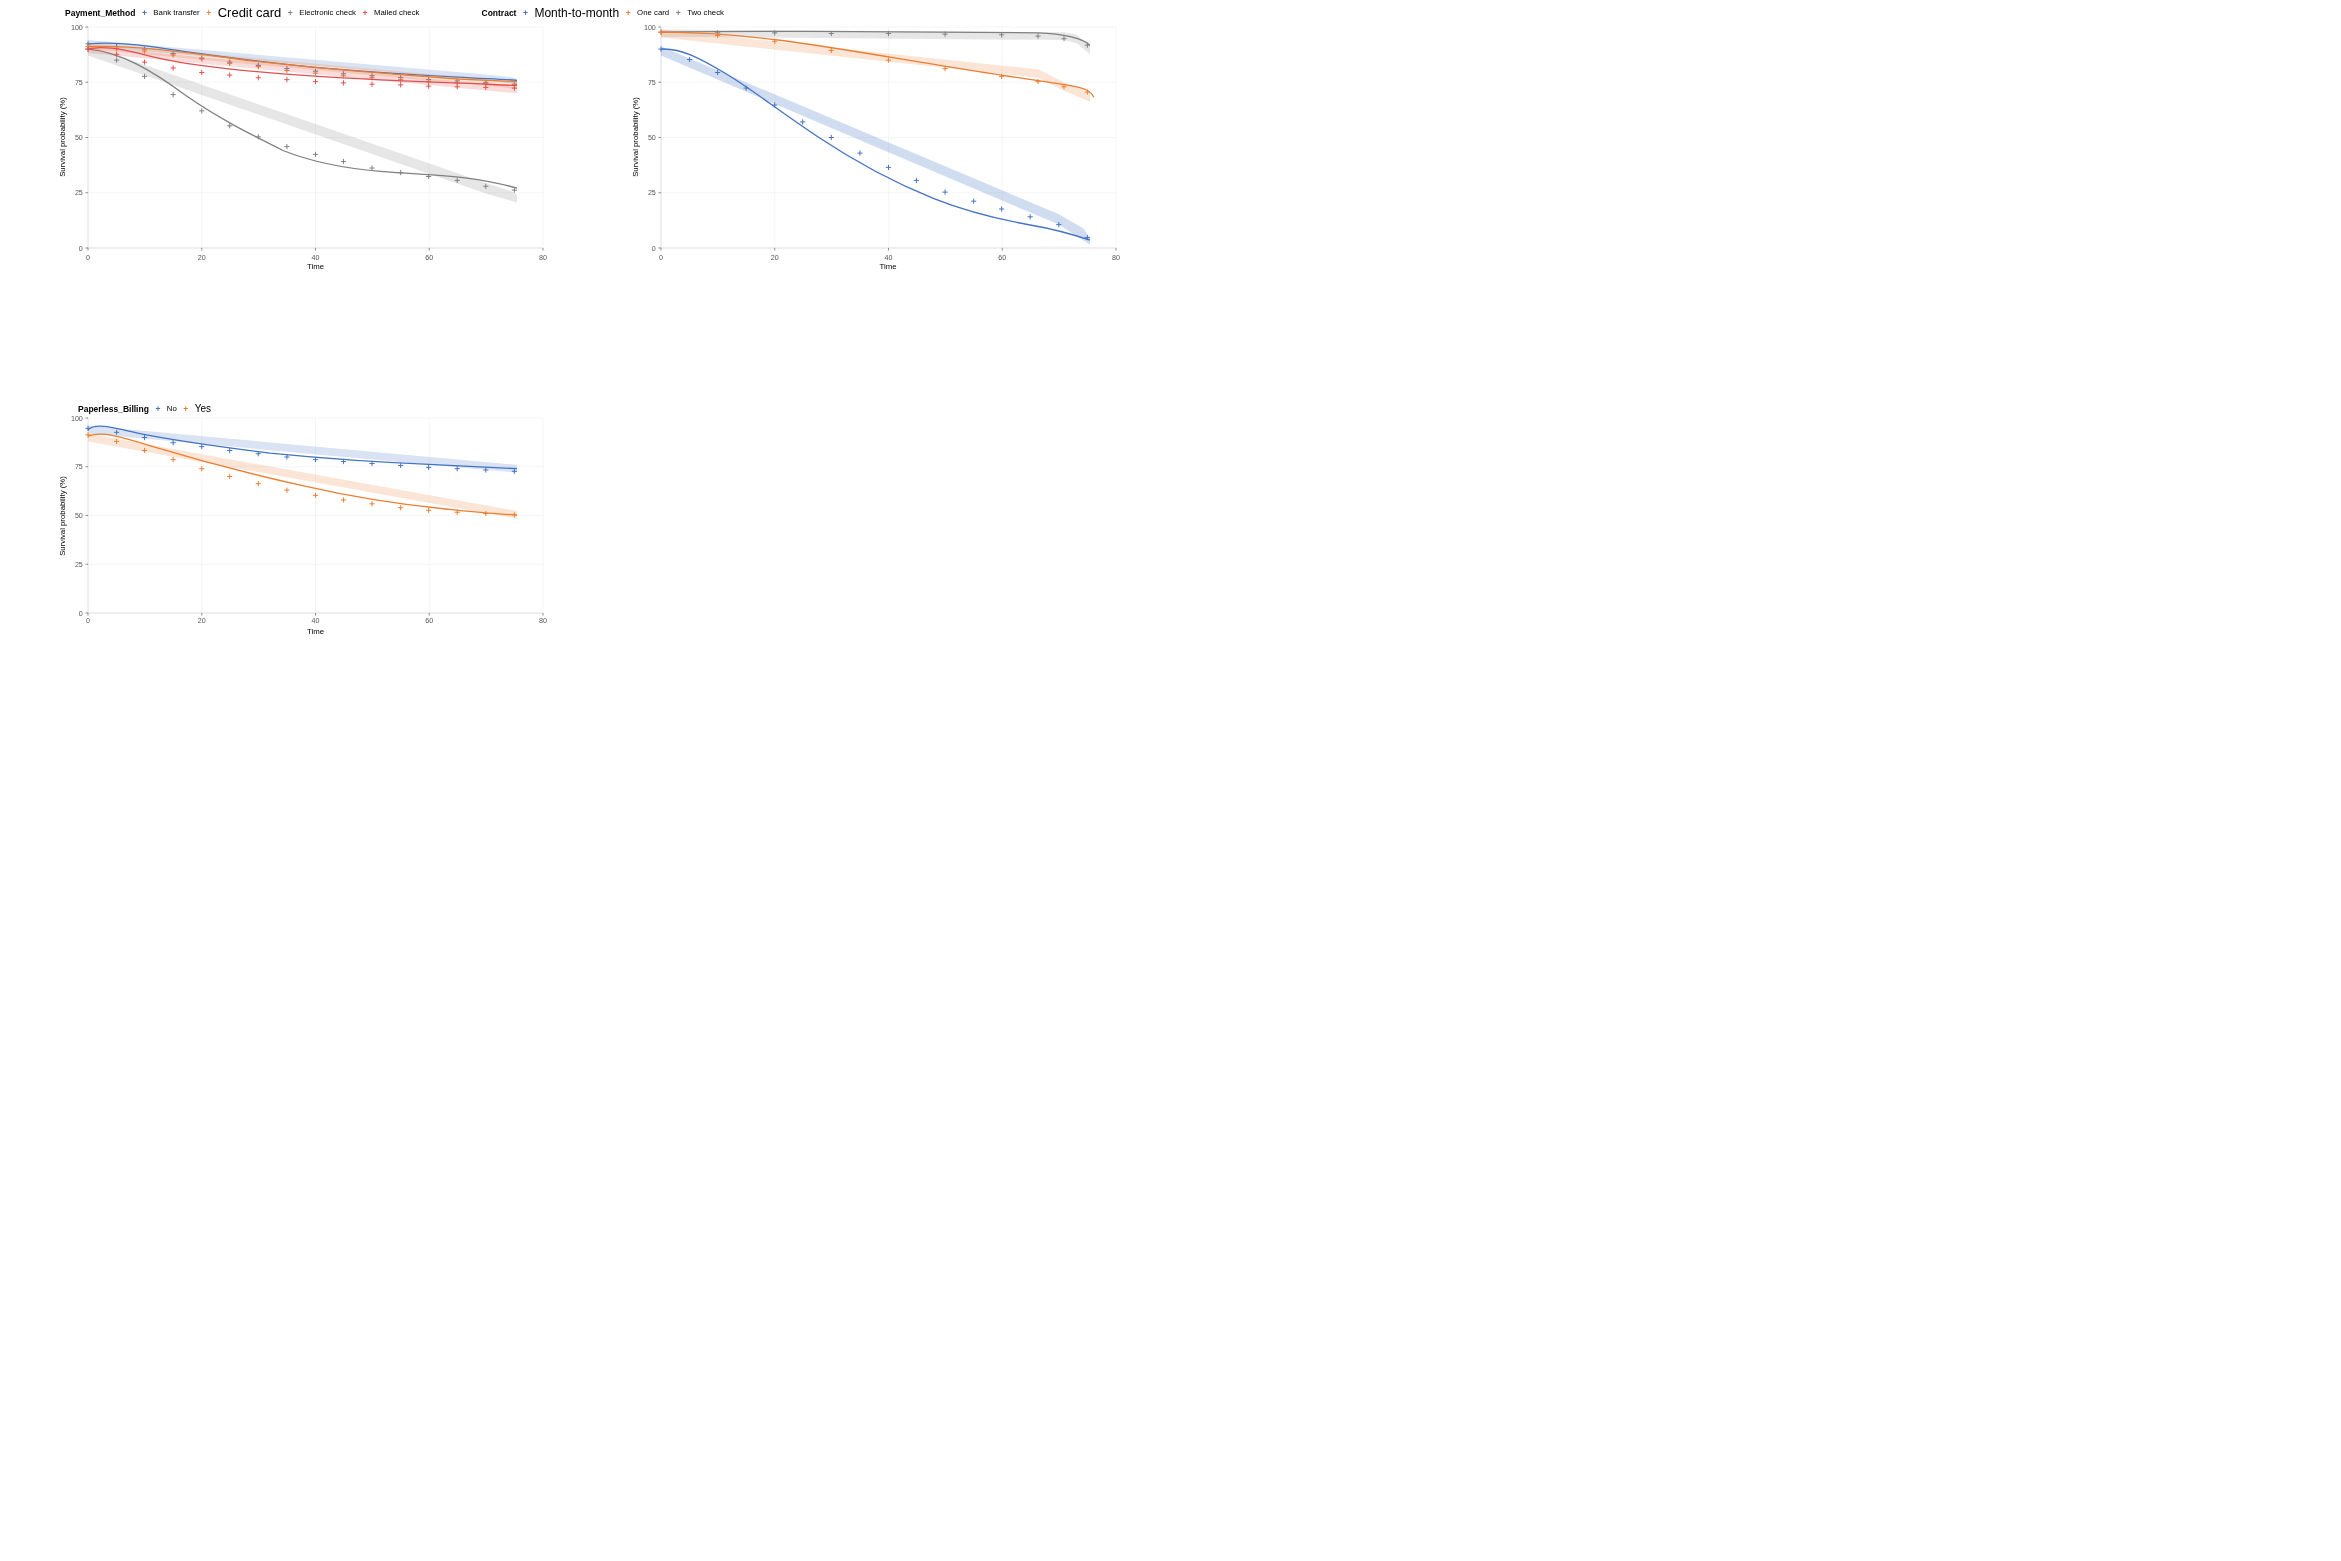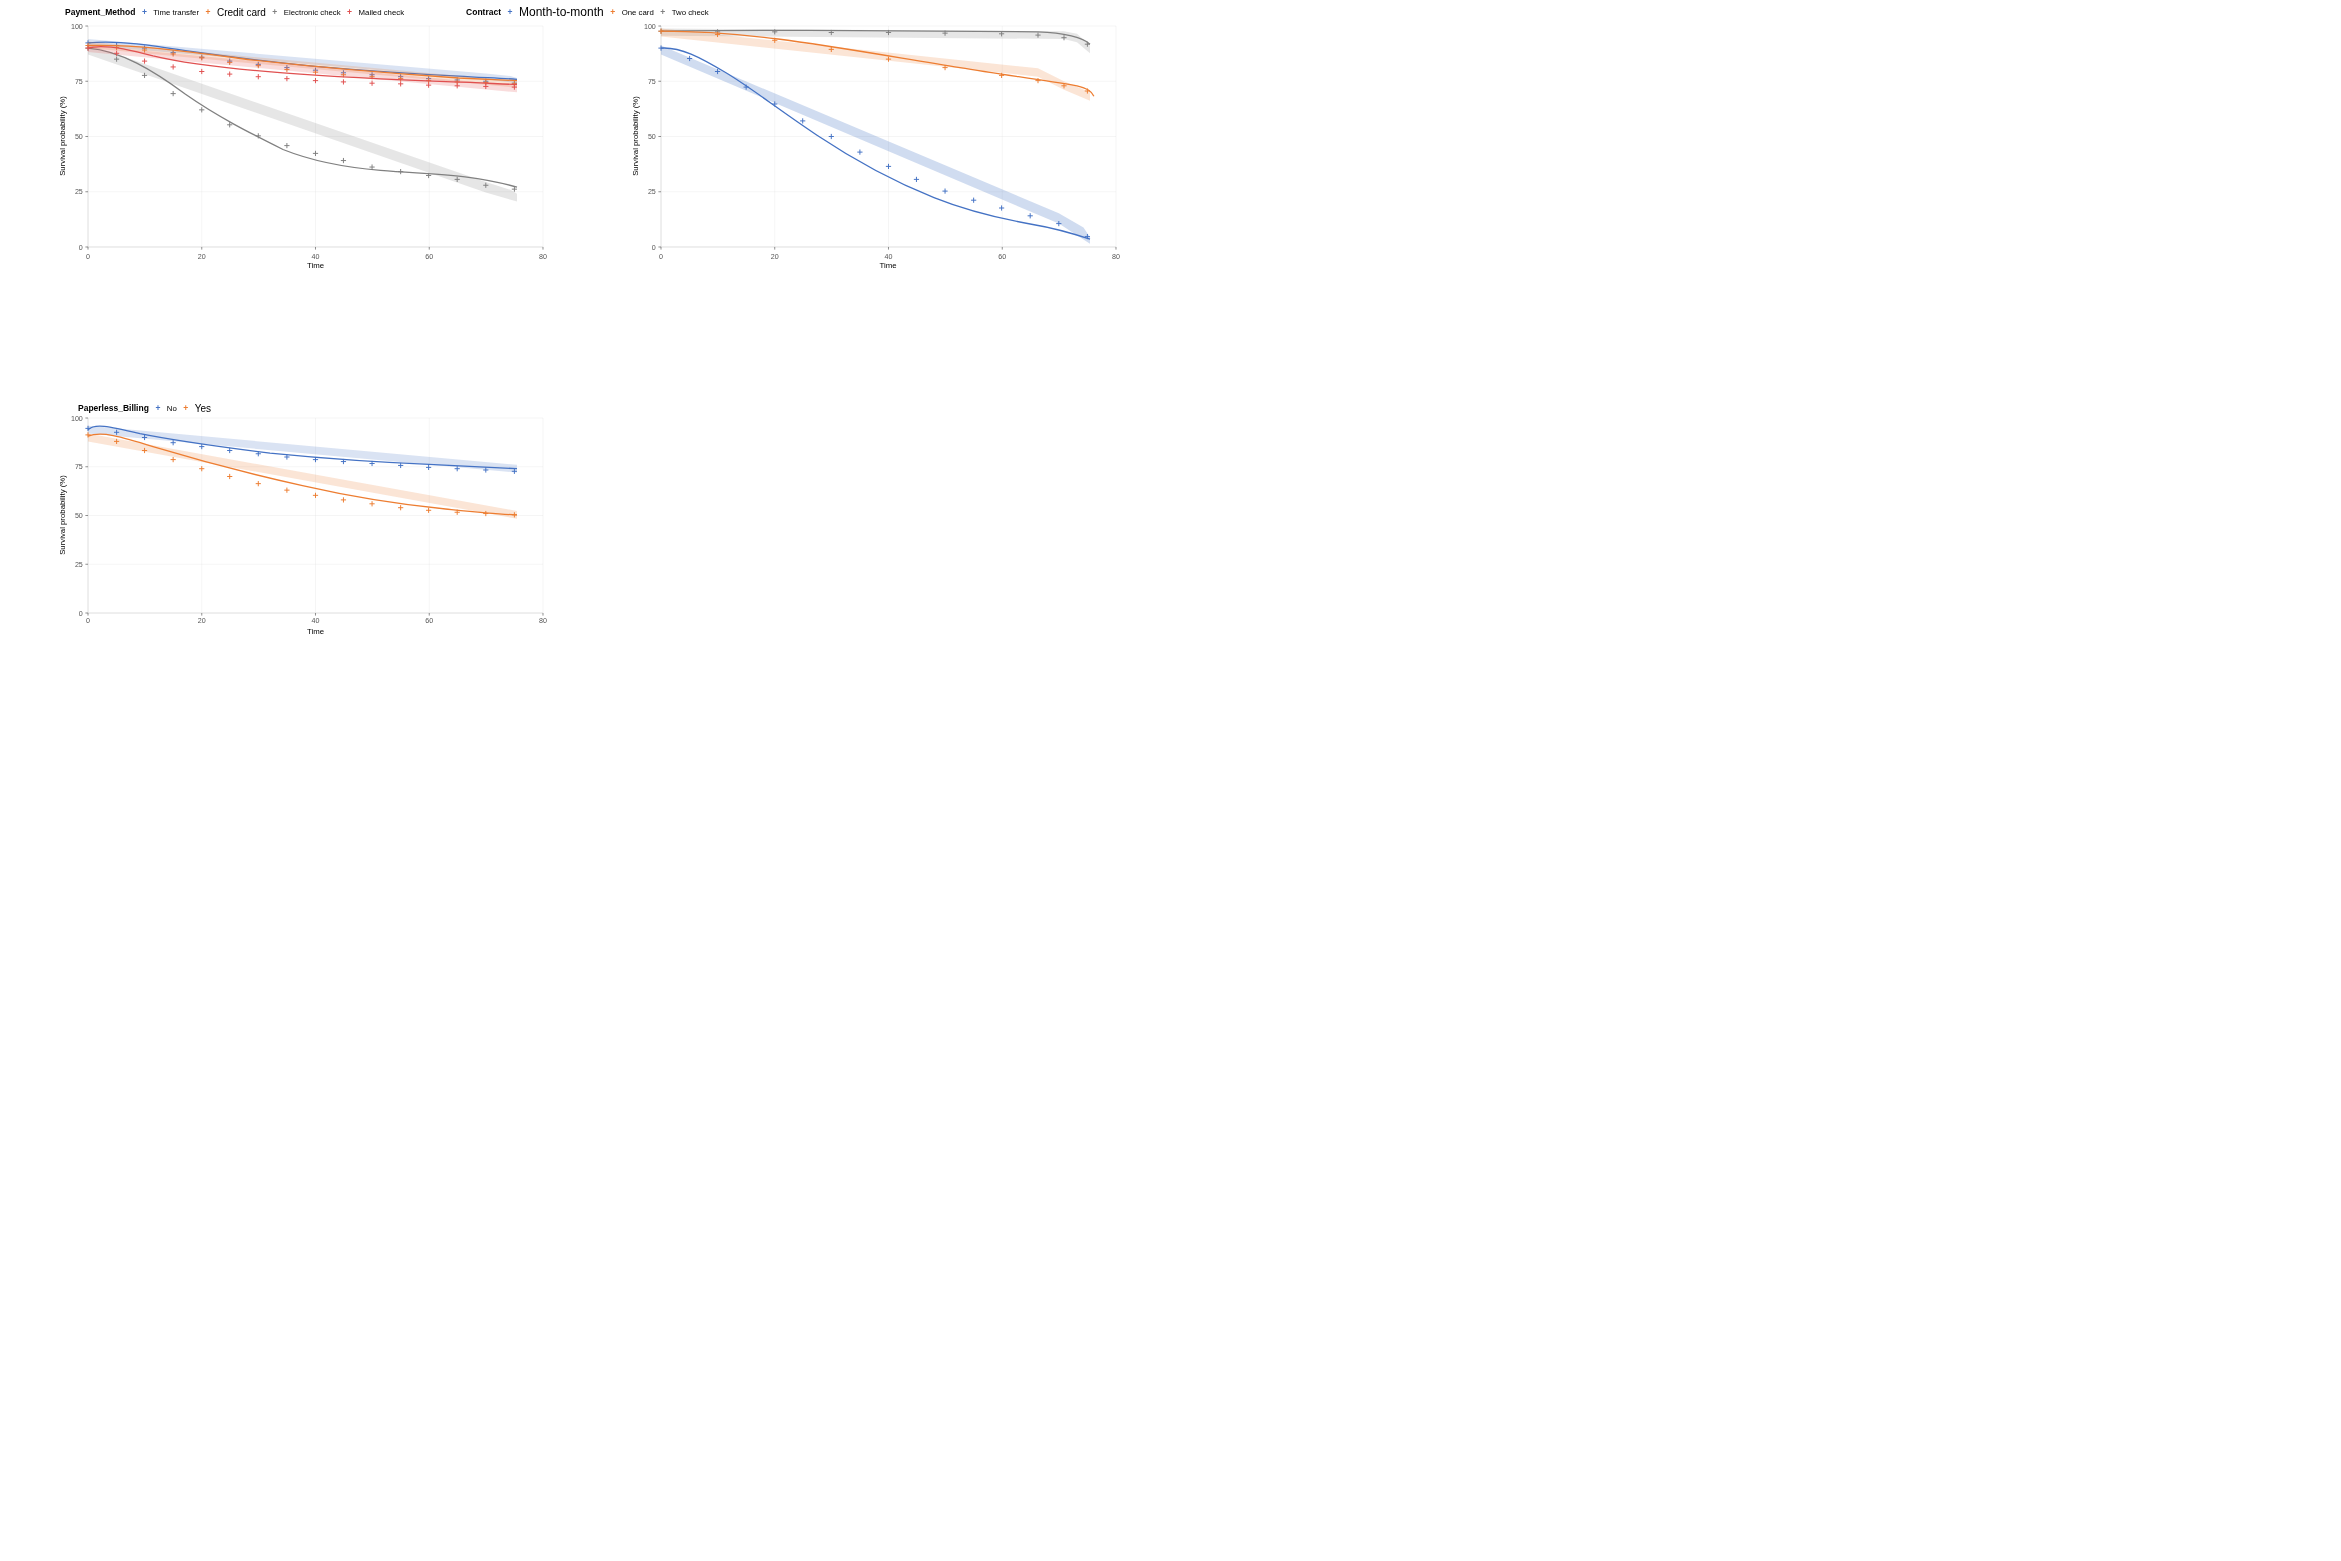--- a/index.html
+++ b/index.html
@@ -23,23 +23,23 @@
 </head>
 <body>
 
 <div class="page">
 
   <div style="grid-column:1/3; display:flex; align-items:center; padding: 5.2px 0 0 52px; gap: 26px;">
 
     <div style="display:flex; align-items:center; gap:6.5px;">
       <span style="font-size:8.5px; font-weight:bold;">Payment_Method</span>
       <span style="color:#4472C4; font-weight:bold; font-size:8.5px;">+</span>
-      <span style="font-size:7.8px;">Time transfer</span>
+      <span style="font-size:7.8px;">Bank transfer</span>
       <span style="color:#ED7D31; font-weight:bold; font-size:8.5px;">+</span>
-      <span style="font-size:10px;">Credit card</span>
+      <span style="font-size:13px;">Credit card</span>
       <span style="color:#808080; font-weight:bold; font-size:8.5px;">+</span>
       <span style="font-size:7.8px;text-align:right;">Electronic check</span>
       <span style="color:#E05050; font-weight:bold; font-size:8.5px;">+</span>
       <span style="font-size:7.8px;">Mailed check</span>
     </div>
 
     <div style="display:flex; align-items:center; gap:6.5px; margin-left:36px;">
       <span style="font-size:8.5px; font-weight:bold;">Contract</span>
       <span style="color:#4472C4; font-weight:bold; font-size:8.5px;">+</span>
       <span style="font-size:12px;">Month-to-month</span>

